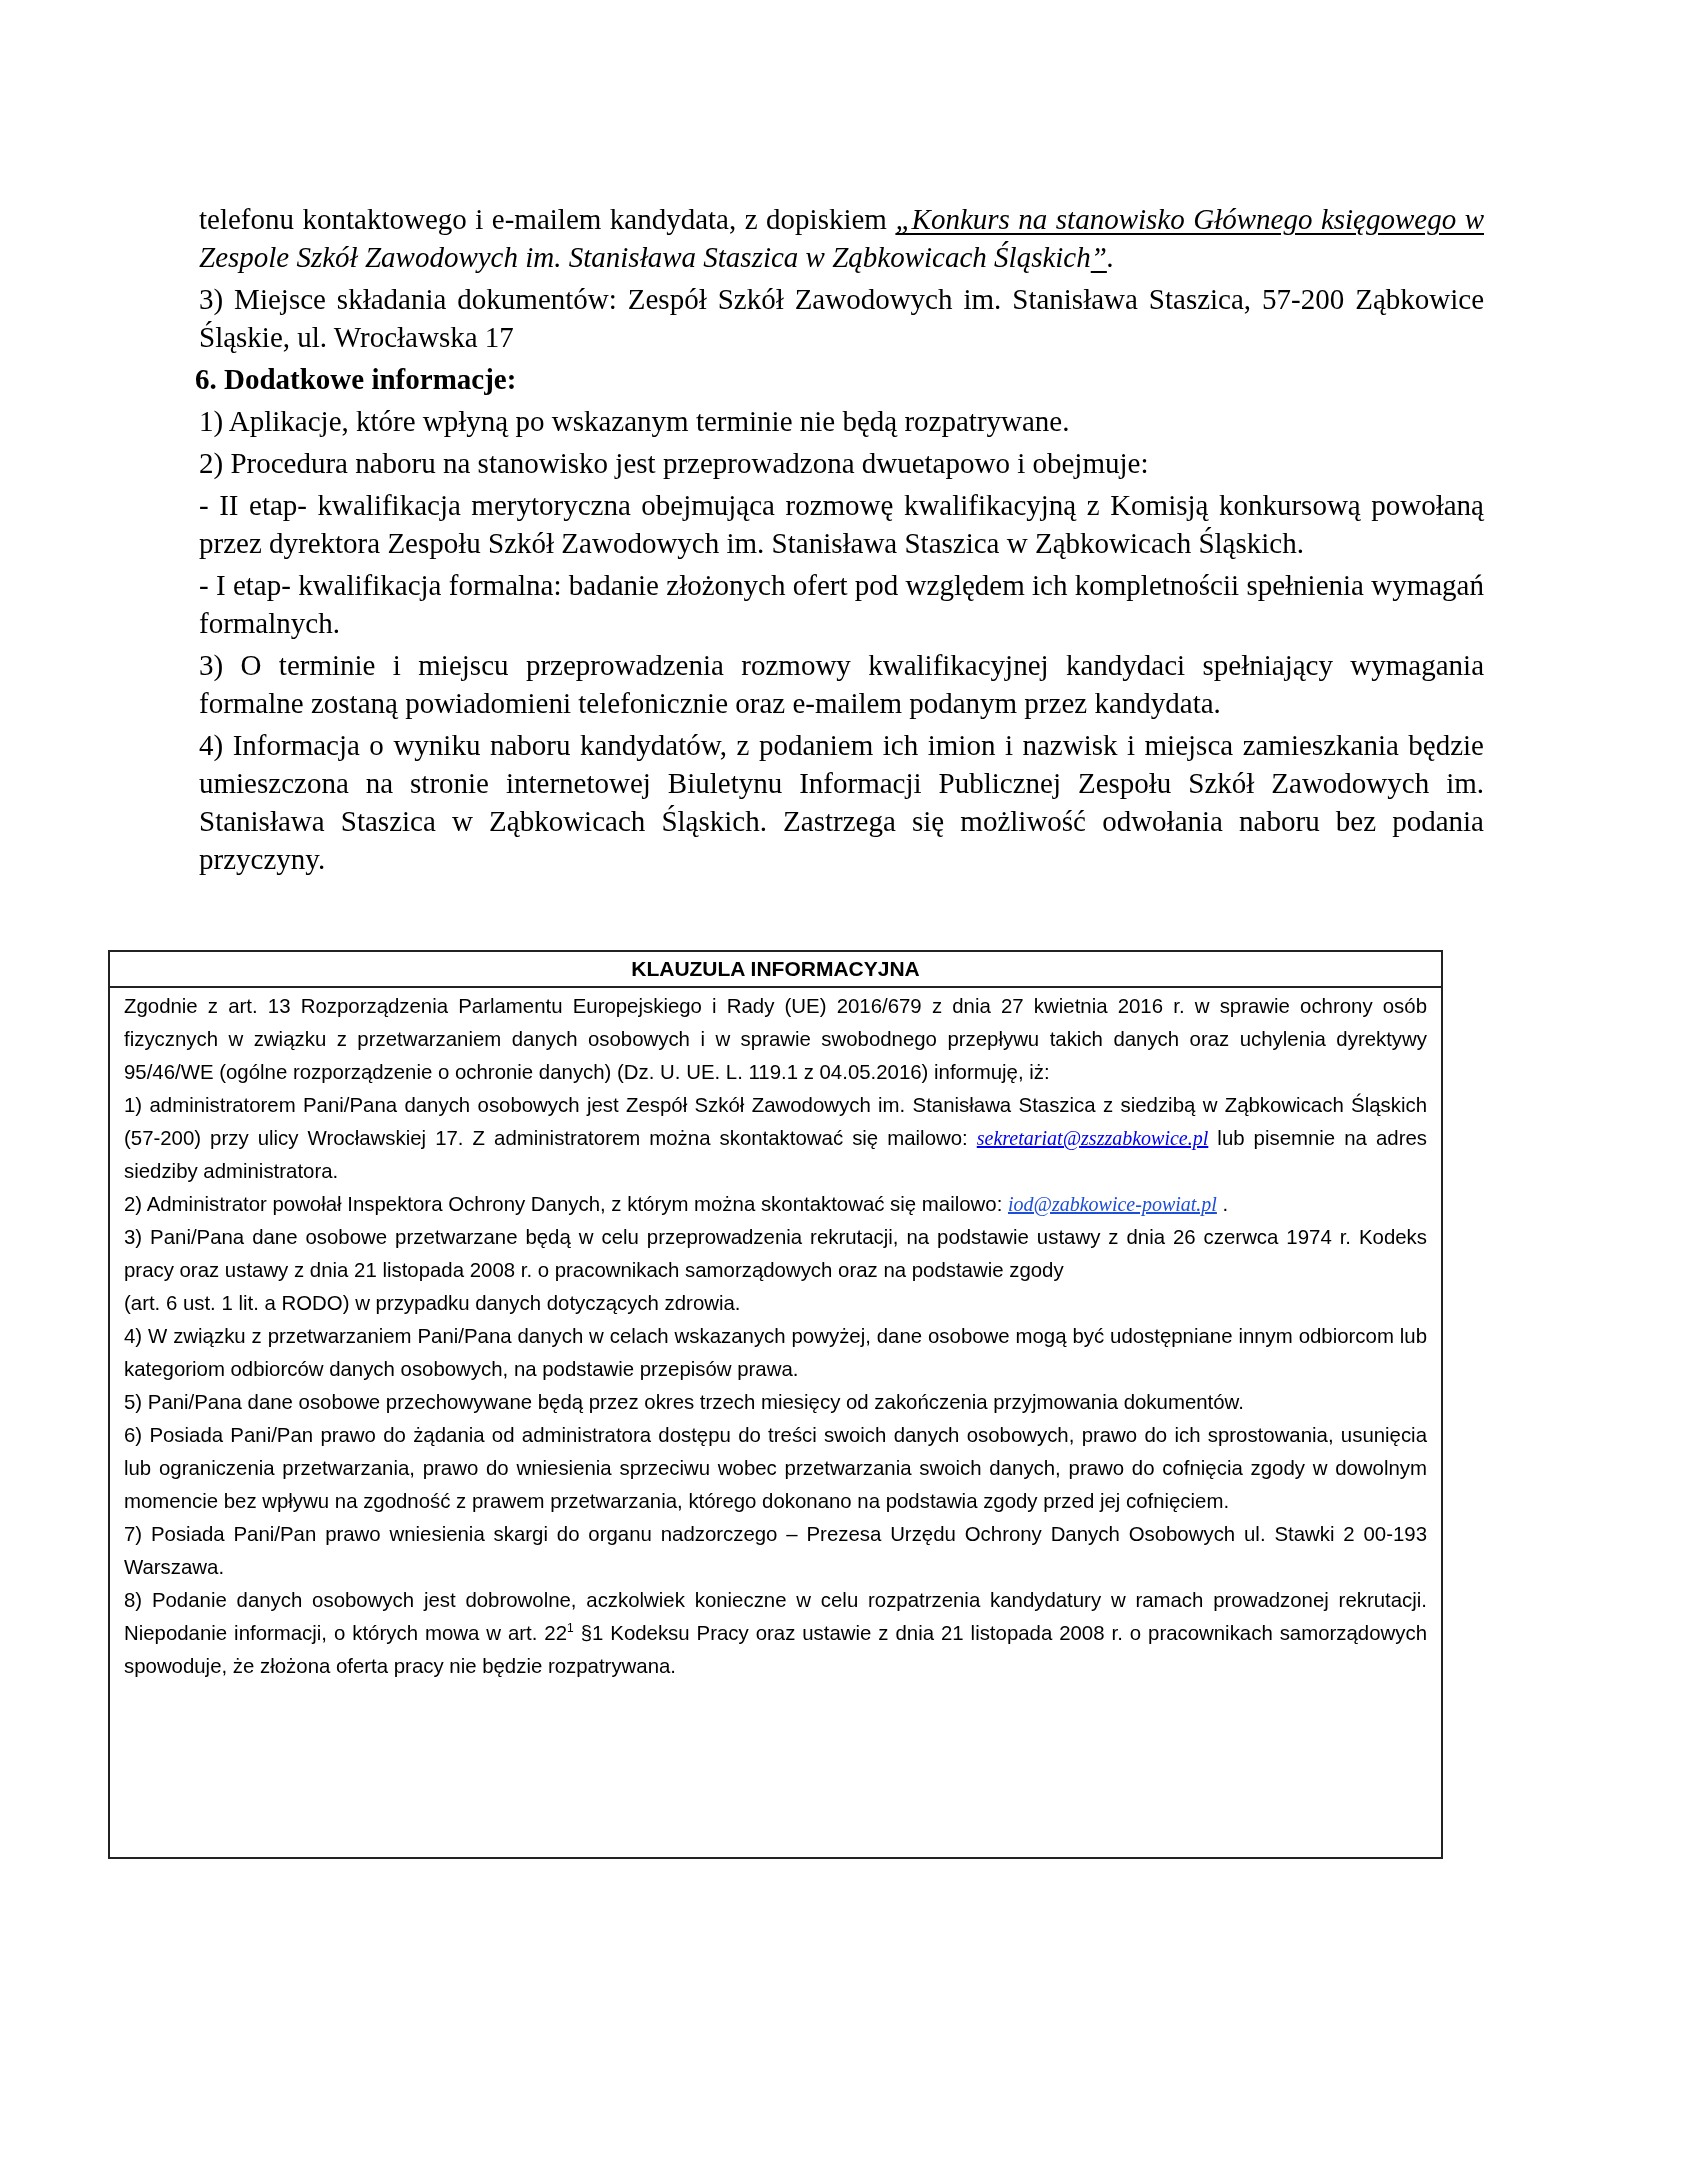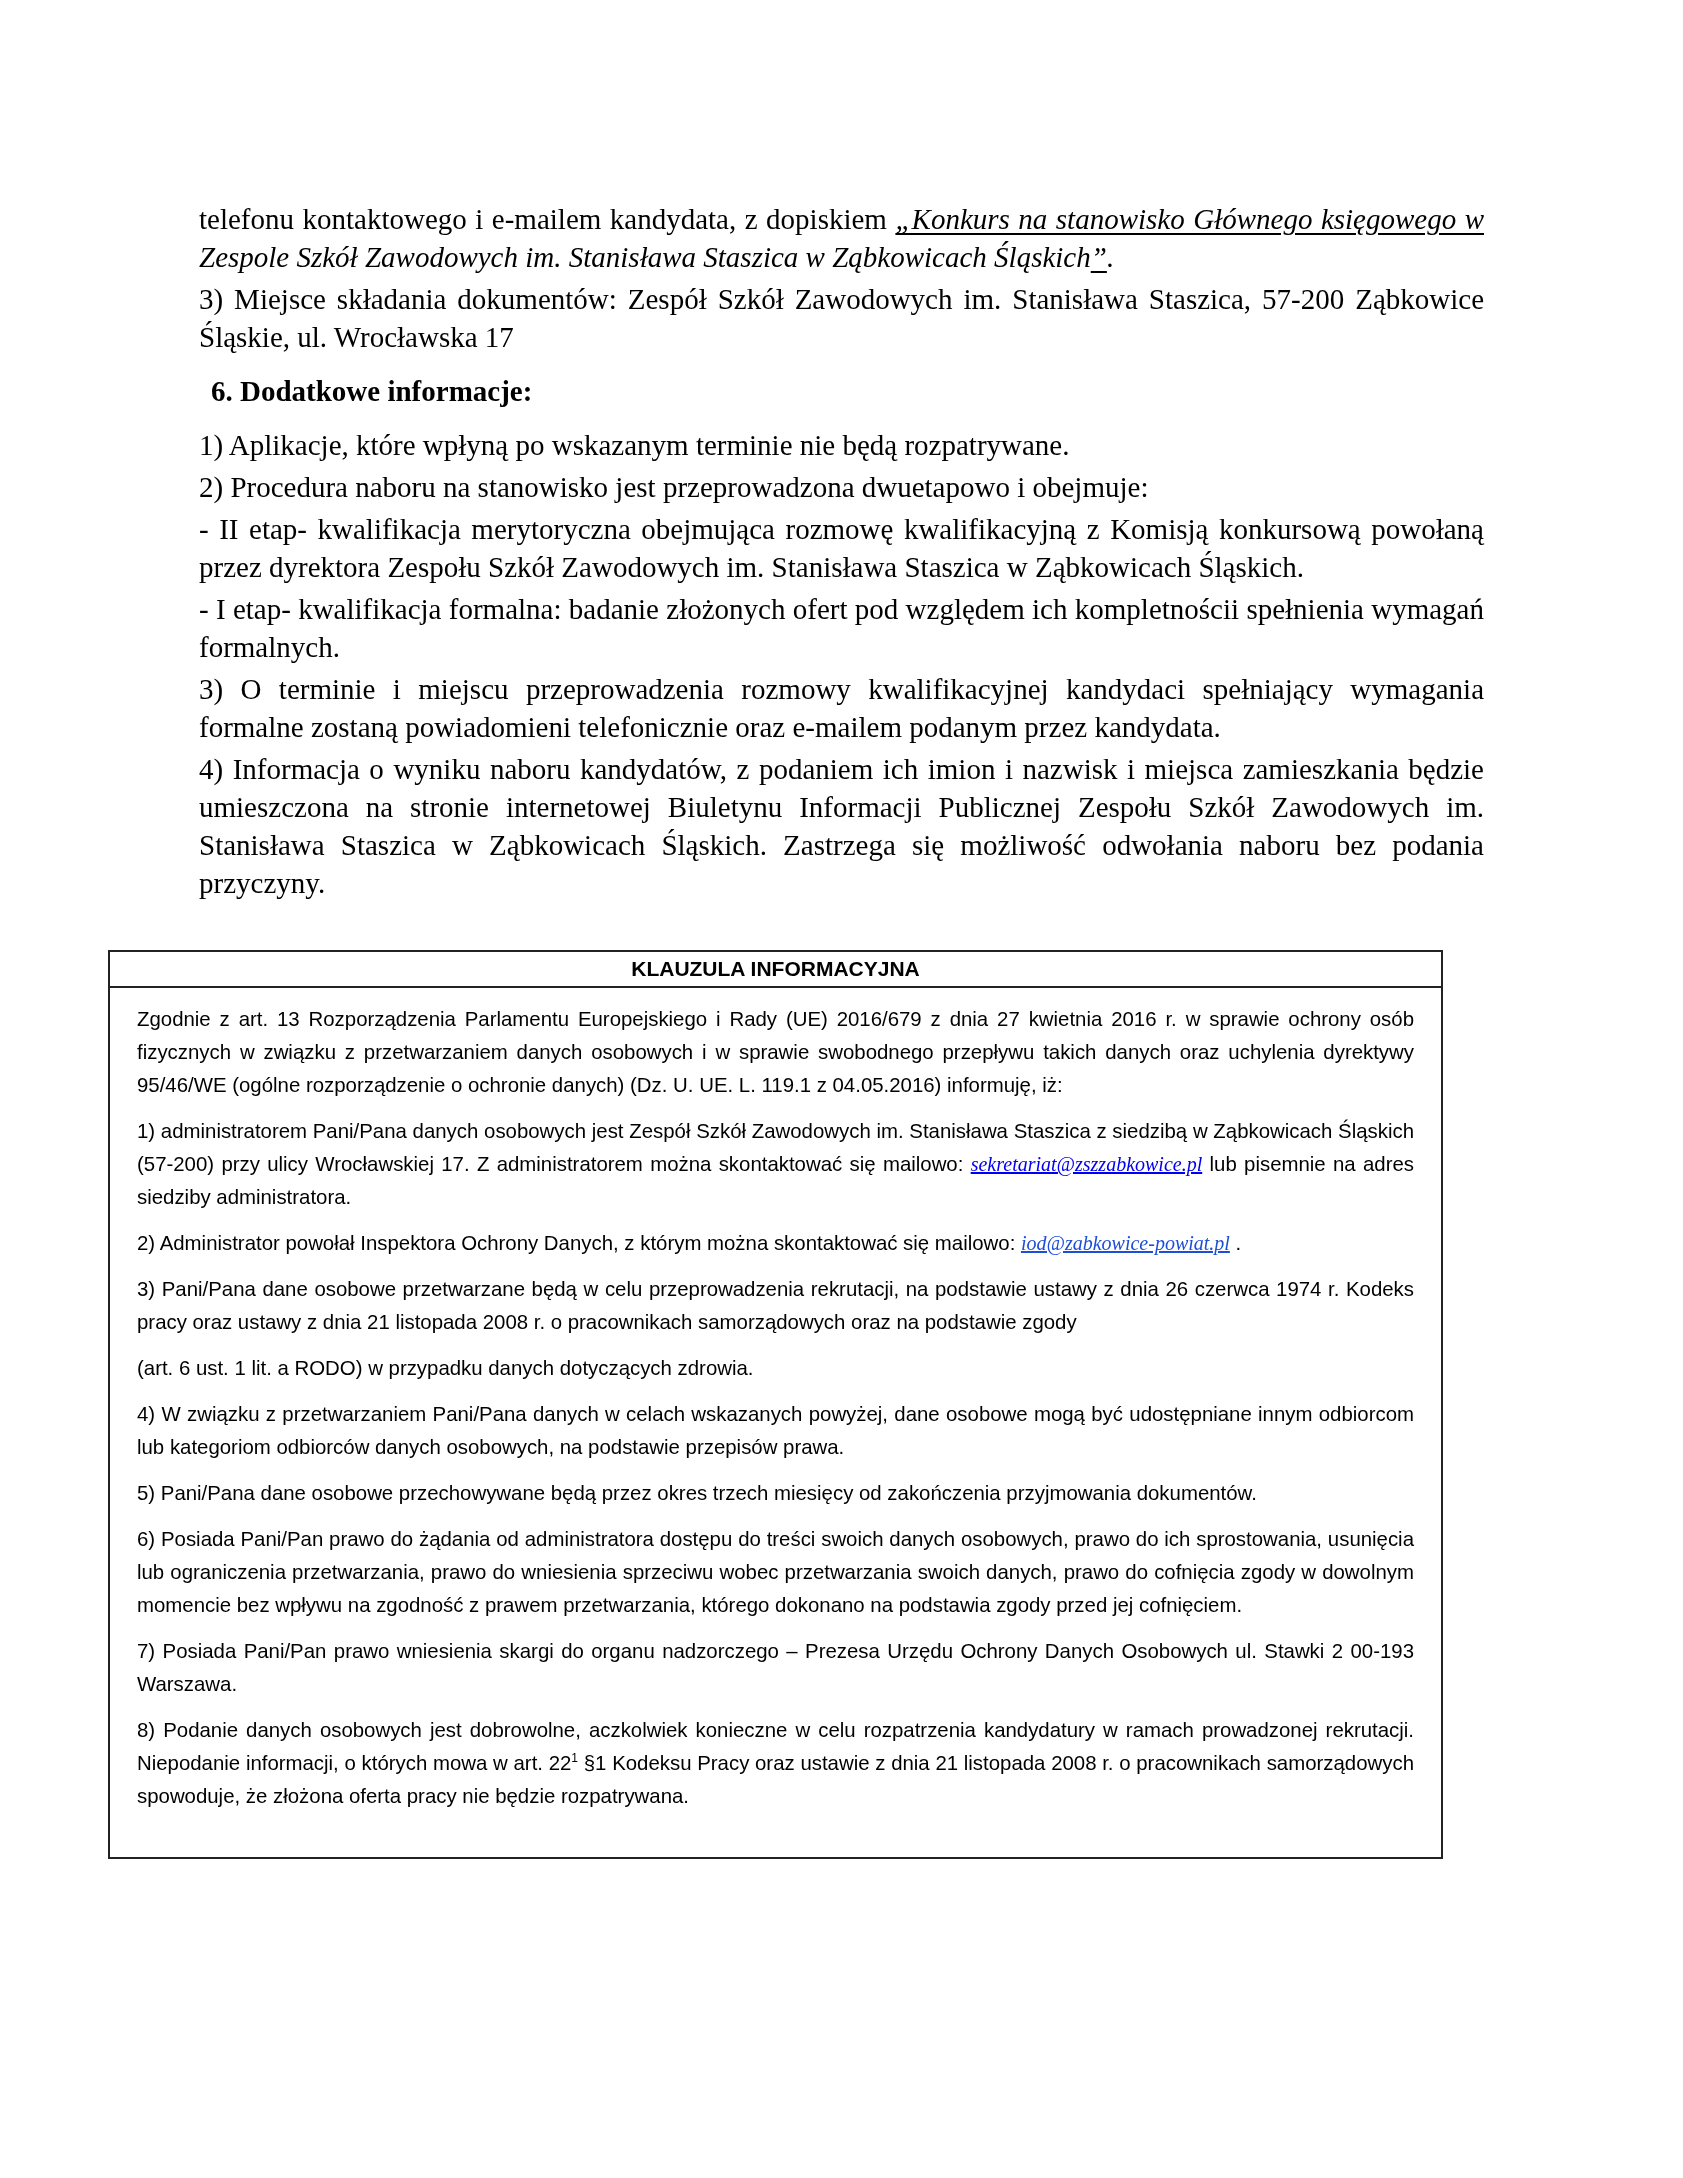--- a/index.html
+++ b/index.html
@@ -8,41 +8,41 @@
     .page { position: absolute; left: 0; top: 0; width: 1683px; height: 2178px; background: #fff; }
 
     
     .body-text {
       position: absolute; left: 195px; top: 196px; width: 1293px;
       font-family: "Liberation Serif", "DejaVu Serif", serif;
       font-size: 29px; line-height: 38px;
     }
     .body-text p { margin: 4px; text-align: justify; }
     .body-text p.last-left { text-align-last: left; }
-    .body-text h2 { margin: 16px; font-size: 29px; font-weight: bold; line-height: 38px; }
+    .body-text h2 { margin: 0; font-size: 29px; font-weight: bold; line-height: 38px; }
     .ital { font-style: italic; }
     .ul { text-decoration: underline; text-decoration-thickness: 2px; text-underline-offset: 4px; }
 
     
     .clause-box {
       position: absolute; left: 108px; top: 950px; width: 1335px; height: 909px;
       border: 2px solid #a21caf; box-sizing: border-box;
     }
     .clause-header {
       height: 34px; border-bottom: 2px solid #222;
       display: flex; align-items: center; justify-content: center;
       font-family: "Liberation Sans", "DejaVu Sans", sans-serif;
       font-weight: bold; font-size: 21px; letter-spacing: 0px;
     }
     .clause-body {
       padding: 2px 14px 0 14px;
       font-family: "Liberation Sans", "DejaVu Sans", sans-serif;
       font-size: 20.4px; line-height: 33px;
     }
-    .clause-body p { margin: 13px; text-align: justify; }
+    .clause-body p { margin: 0; text-align: justify; }
     .clause-body p.left { text-align: left; }
     .link {
       color: #0000ee; font-family: "Liberation Serif", "DejaVu Serif", serif;
       font-style: italic; text-decoration: underline; font-size: 20px;
     }
     sup { font-size: 12px; line-height: 0; vertical-align: super; }
   </style>
 </head>
 <body>
 

